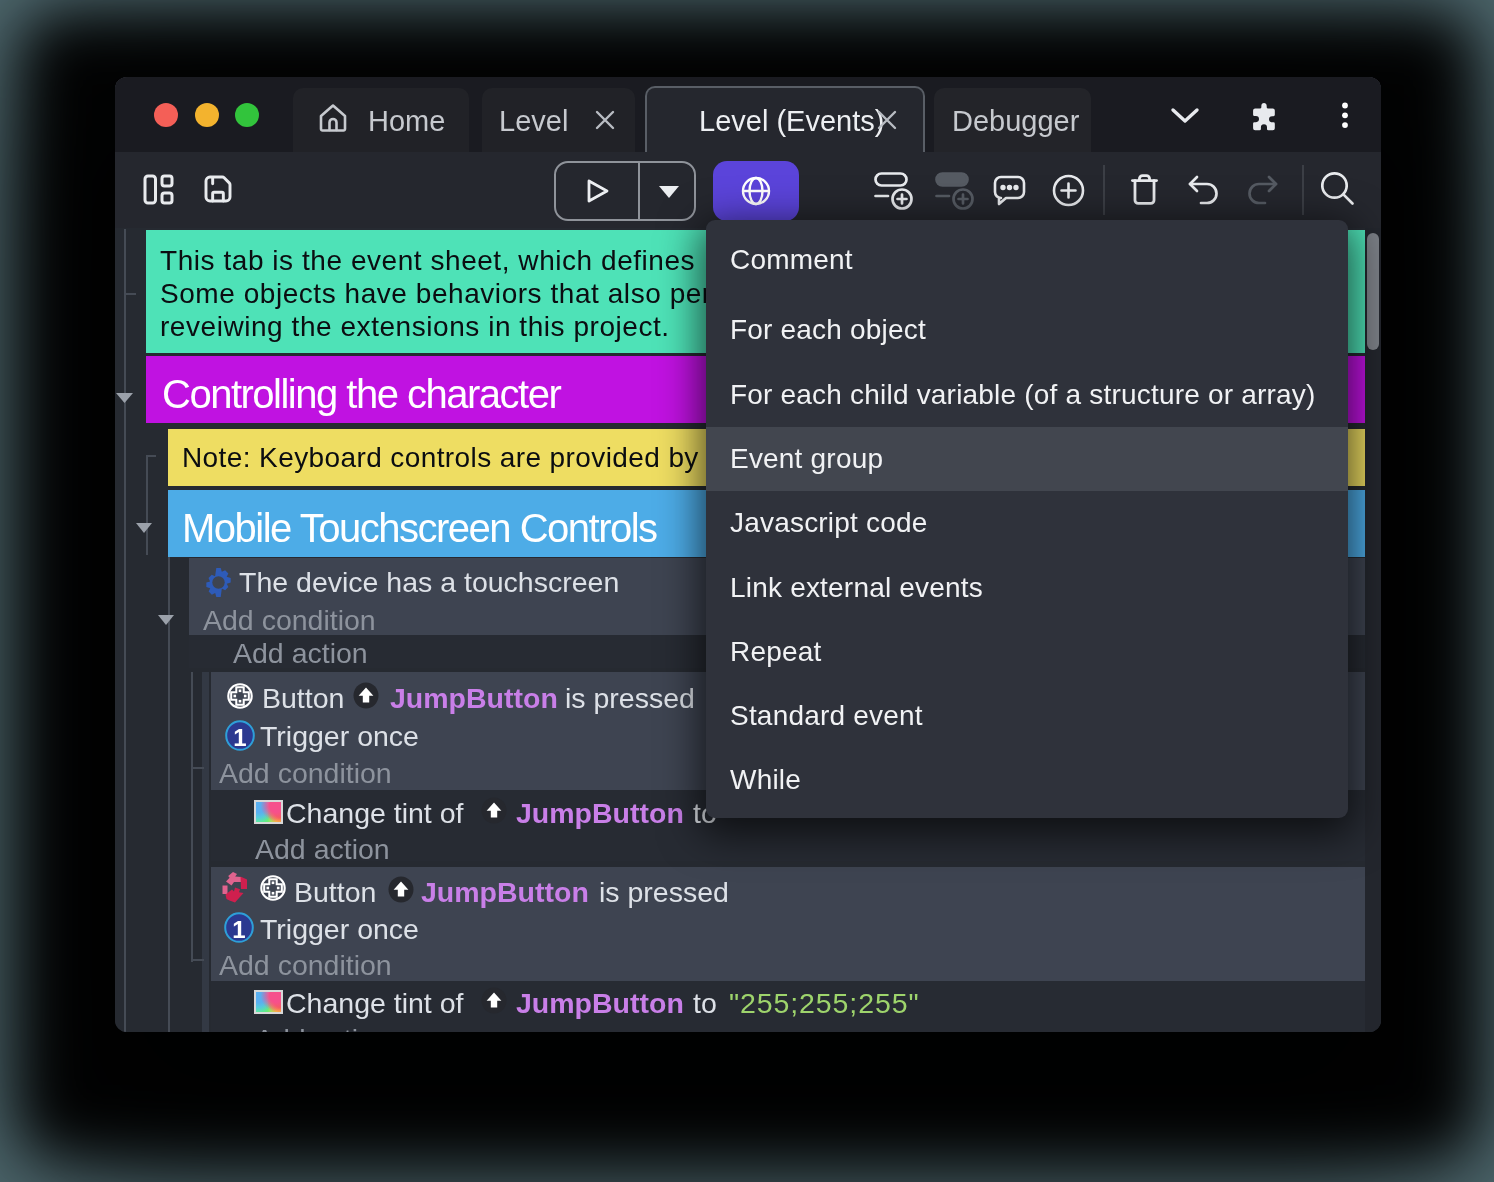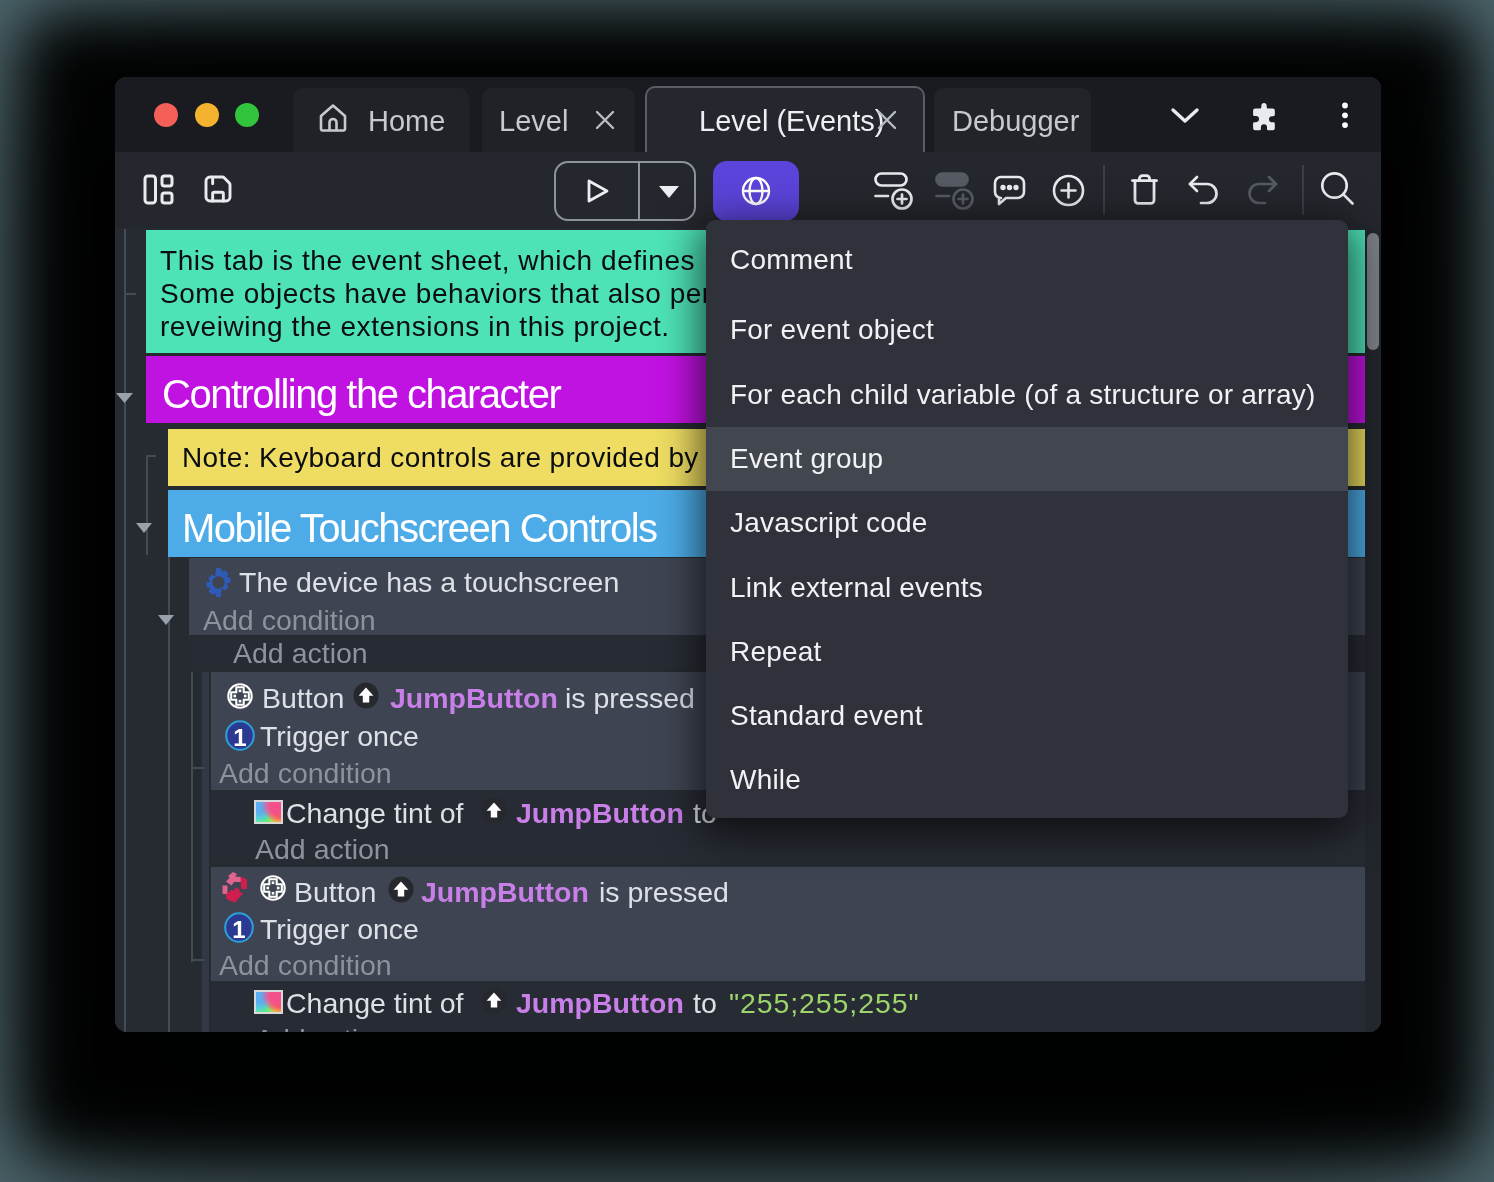--- a/index.html
+++ b/index.html
@@ -256,21 +256,21 @@
     <div class="rowtxt grn" style="left:518px;top:6px;">"255;255;255"</div>
     <div class="rowtxt dim" style="left:44px;top:42px;">Add action</div>
   </div>
 
   <div style="position:absolute;left:1250px;top:151px;width:16px;height:804px;background:#23262d;"></div>
   <div style="position:absolute;left:1252px;top:156px;width:12px;height:117px;border-radius:6px;background:#7b7f86;"></div>
 
   <div class="menu">
     <div style="position:absolute;left:0;top:207px;width:642px;height:64px;background:#42464f;"></div>
     <div class="mi" style="top:8px;">Comment</div>
-    <div class="mi" style="top:78px;">For event object</div>
+    <div class="mi" style="top:78px;">For each object</div>
     <div class="mi" style="top:143px;">For each child variable (of a structure or array)</div>
     <div class="mi" style="top:207px;">Event group</div>
     <div class="mi" style="top:271px;">Javascript code</div>
     <div class="mi" style="top:336px;">Link external events</div>
     <div class="mi" style="top:400px;">Repeat</div>
     <div class="mi" style="top:464px;">Standard event</div>
     <div class="mi" style="top:528px;">While</div>
   </div>
 </div>
 

